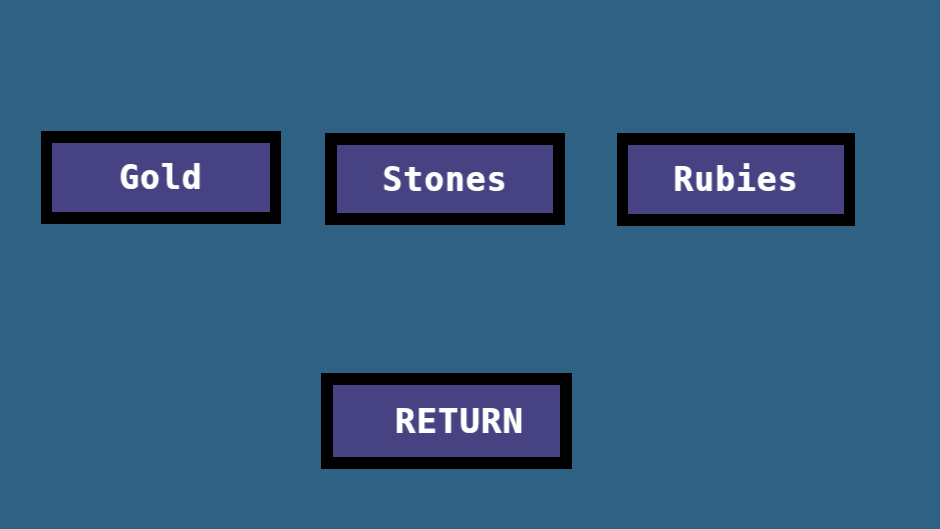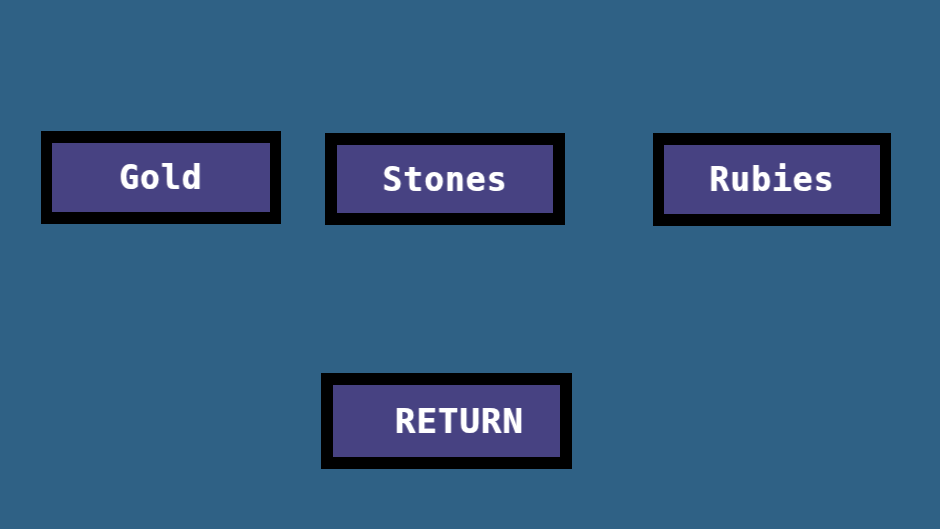--- a/index.html
+++ b/index.html
@@ -77,21 +77,21 @@
     width: 240px; height: 92px;
   }
   #btn-stones .btn-inner {
     left: 12px; top: 12px;
     width: 216px; height: 68px;
   }
   #btn-stones .btn-label { font-size: 33px; }
 
   
   #btn-rubies {
-    left: 653px; top: 133px;
+    left: 617px; top: 133px;
     width: 238px; height: 93px;
   }
   #btn-rubies .btn-inner {
     left: 11px; top: 12px;
     width: 216px; height: 69px;
   }
   #btn-rubies .btn-label { font-size: 33px; }
 
   
   #btn-return {

